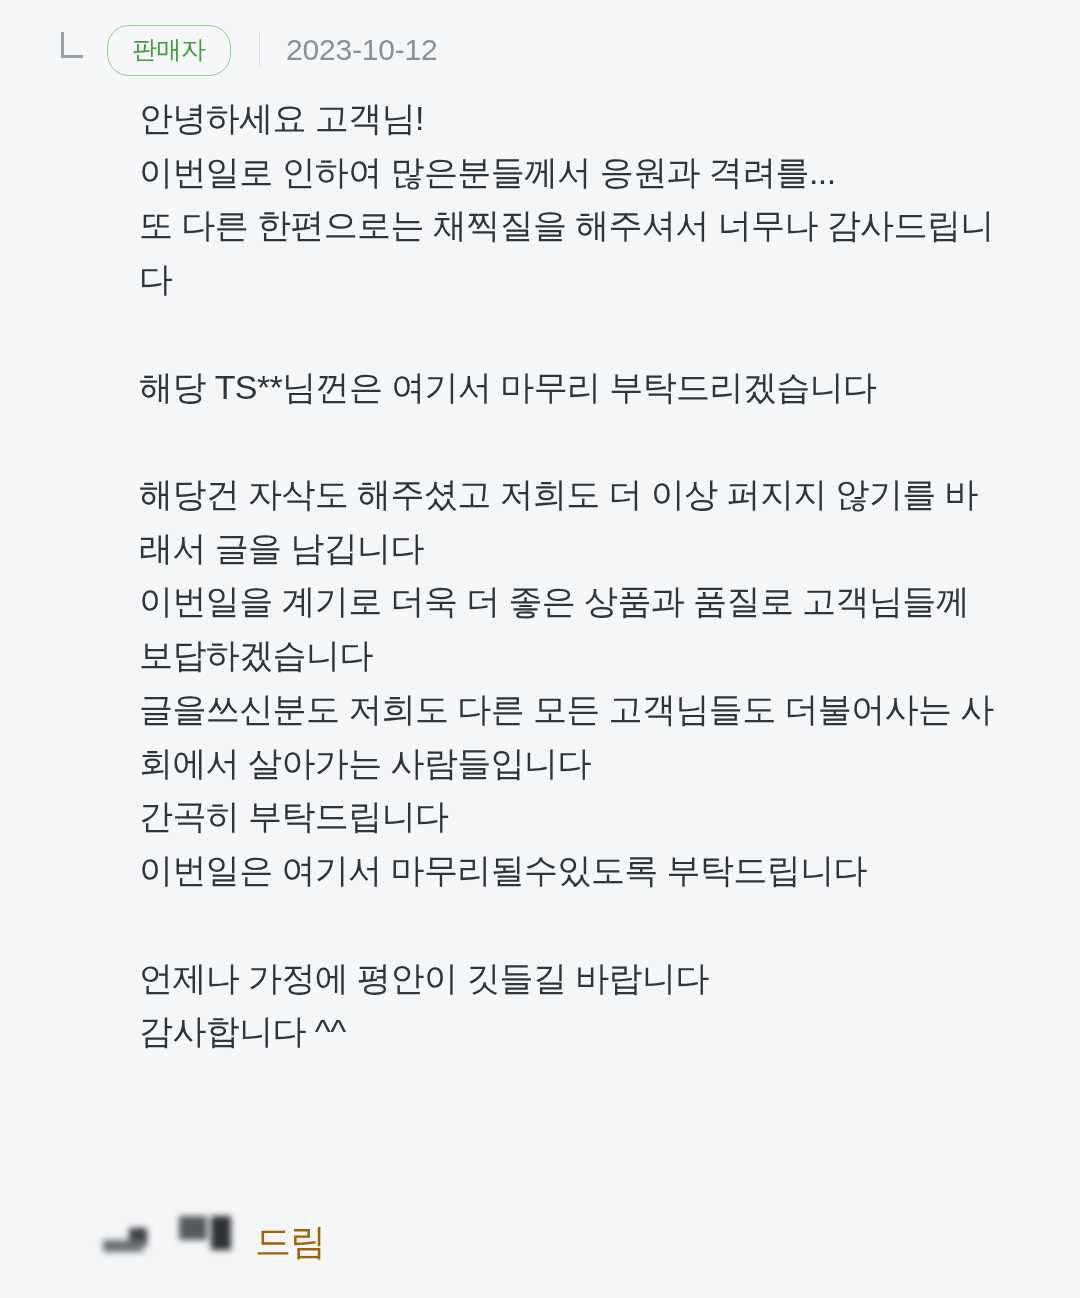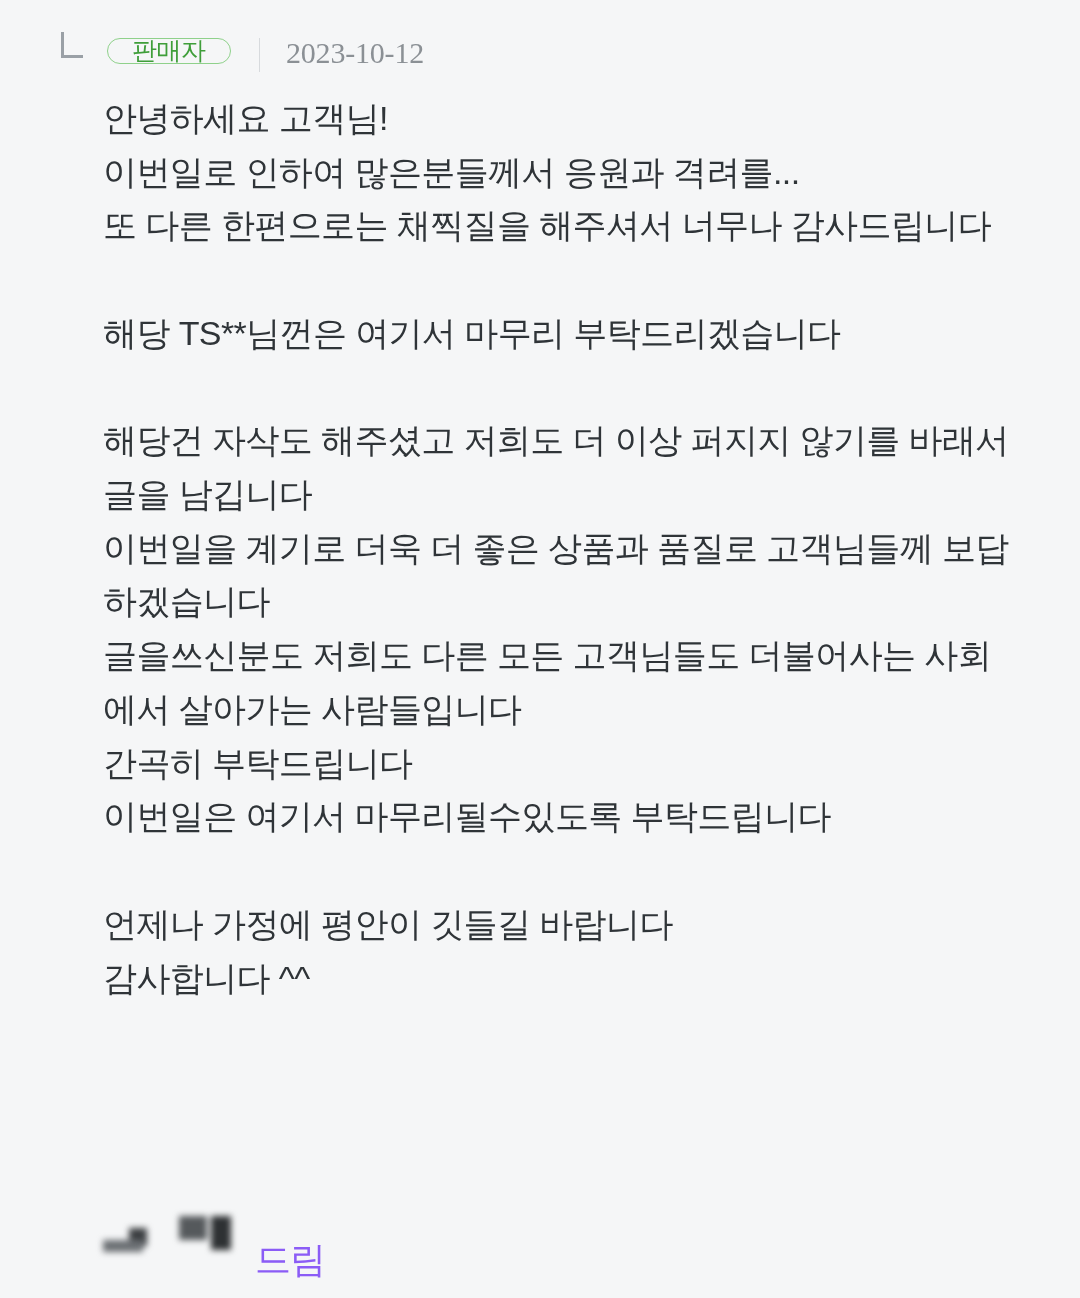--- a/index.html
+++ b/index.html
@@ -21,24 +21,24 @@
     width: 1080px;
     height: 1298px;
     box-sizing: border-box;
     padding: 0;
     background: #f5f6f7;
   }
 
   
   .reply-header {
     display: flex;
+    align-items: center;
     padding: 38px 2px 0 55px;
     height: 62px;
     box-sizing: border-box;
-    font-family: Liberation Serif, serif;
   }
 
   .reply-arrow {
     width: 30px;
     height: 30px;
     position: relative;
     flex: 0 0 auto;
     margin-right: 22px;
     margin-top: -6px;
   }
@@ -92,20 +92,21 @@
 
   
   .reply-body {
     padding: 30px 70px 0 103px;
     font-size: 34px;
     line-height: 1.58;
     letter-spacing: -0.6px;
     color: #2f3438;
     white-space: pre-wrap;
     word-break: break-all;
+    margin-left: 36px;
   }
 
   
   .signature {
     position: absolute;
     left: 103px;
     bottom: 40px;
     display: flex;
     align-items: flex-end;
     height: 48px;
@@ -130,25 +131,25 @@
     background:
       linear-gradient(#55595c, #55595c) 0 0 / 28px 24px no-repeat,
       linear-gradient(#2e3133, #2e3133) 32px 0 / 20px 34px no-repeat;
     margin-left: 14px;
     position: relative;
     top: -2px;
   }
   .sig-text {
     font-size: 36px;
     letter-spacing: -1px;
-    color: #8b5cf6;
+    color: #a16207;
     margin-left: 6px;
     line-height: 1;
     position: relative;
-    top: 20px;
+    top: 2px;
     margin-top: 37px;
   }
 </style>
 </head>
 <body>
 
 <div class="reply-card">
 
   <div class="reply-header">
     <span class="reply-arrow"></span>

